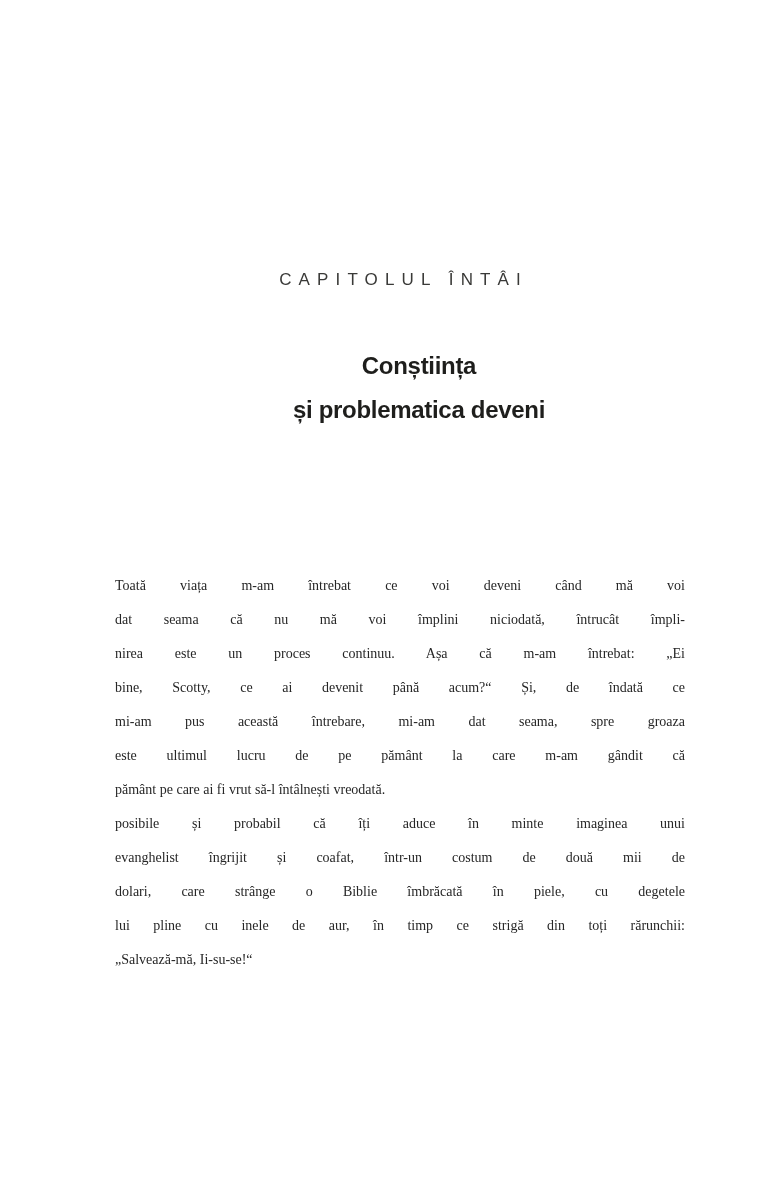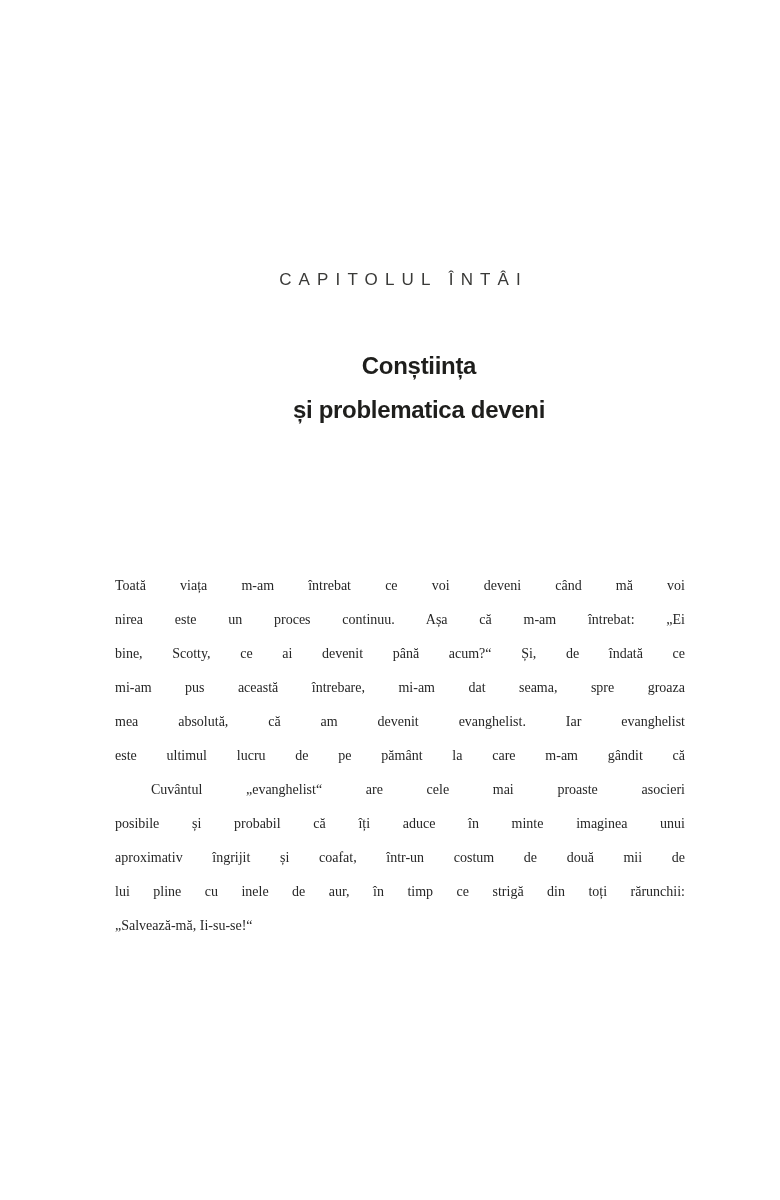--- a/index.html
+++ b/index.html
@@ -75,28 +75,29 @@
   <div class="kicker">CAPITOLUL ÎNTÂI</div>
 
   <h1 class="title">
     <span>Conștiința</span><br>
     <span>și problematica deveni</span>
   </h1>
 
   <div class="body-text" id="body-text">
       <div>
         <div class="body-line">Toată viața m-am întrebat ce voi deveni când mă voi</div>
+        <div class="body-line">dat seama că nu mă voi împlini niciodată, întrucât împli-</div>
         <div class="body-line">nirea este un proces continuu. Așa că m-am întrebat: „Ei</div>
         <div class="body-line">bine, Scotty, ce ai devenit până acum?“ Și, de îndată ce</div>
         <div class="body-line">mi-am pus această întrebare, mi-am dat seama, spre groaza</div>
-        <div class="body-line">mea absolută, că am devenit evanghelist. Iar evanghelist</div>
         <div class="body-line">este ultimul lucru de pe pământ la care m-am gândit că</div>
+        <div class="body-line last-line">pământ pe care ai fi vrut să-l întâlnești vreodată.</div>
       </div>
       <div>
-        <div class="body-line indent-line">Cuvântul „evanghelist“ are cele mai proaste asocieri</div>
         <div class="body-line">posibile și probabil că îți aduce în minte imaginea unui</div>
-        <div class="body-line">aproximativ îngrijit și coafat, într-un costum de două mii de</div>
+        <div class="body-line">evanghelist îngrijit și coafat, într-un costum de două mii de</div>
+        <div class="body-line">dolari, care strânge o Biblie îmbrăcată în piele, cu degetele</div>
         <div class="body-line">lui pline cu inele de aur, în timp ce strigă din toți rărunchii:</div>
         <div class="body-line last-line">„Salvează-mă, Ii-su-se!“</div>
       </div>
     </div>
 
 </div>
 
 </body></html>

